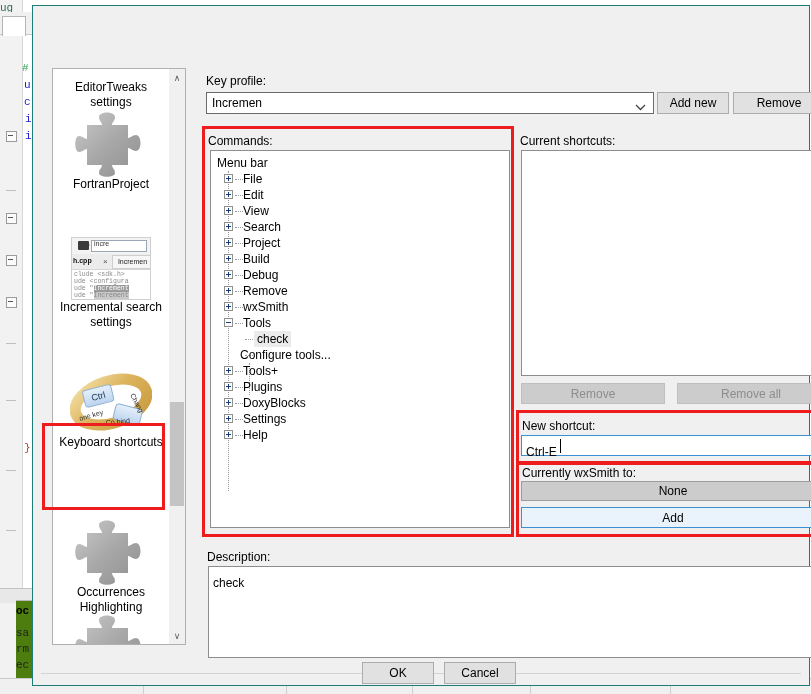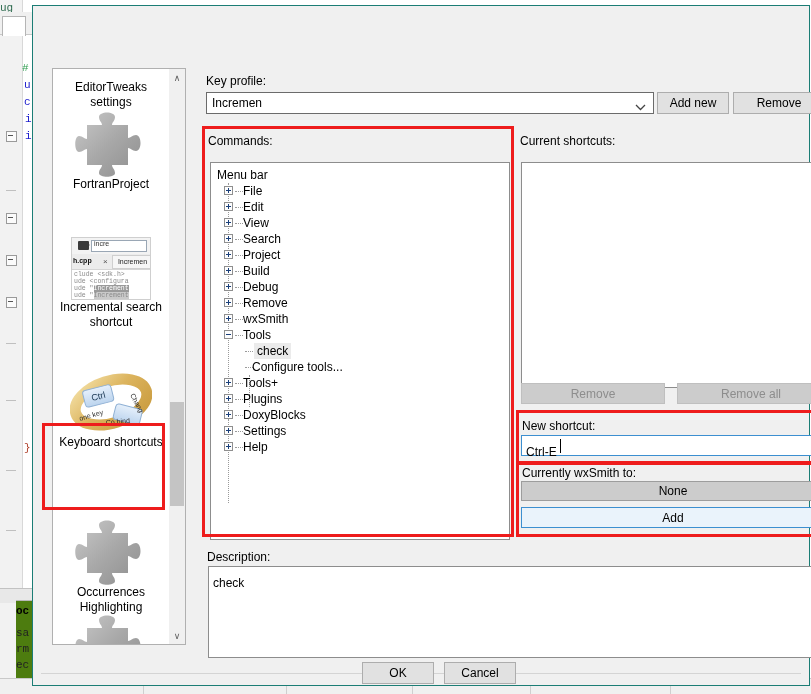--- a/index.html
+++ b/index.html
@@ -238,21 +238,20 @@
     display: flex; align-items: center; justify-content: center;
   }
   .btn.disabled { color: #8d8d8d; background: #cccccc; border-color: #bfbfbf; }
   .btn.gray { background: #cccccc; border: 1px solid #9d9d9d; color: #000; }
   .btn.light { background: #eaf3fb; border: 1px solid #3c8fd0; color: #000; }
 
   .listbox {
     position: absolute; background: #ffffff;
     border: 1px solid #8d8d8d; box-sizing: border-box;
     overflow: hidden;
-    margin-top: 12px;
   }
   .textbox {
     position: absolute; background: #ffffff;
     border: 1px solid #3c8fd0; box-sizing: border-box;
     font-size: 12px; color: #000;
   }
   .textbox.plain { border: 1px solid #8d8d8d; }
   .tb-text { position: absolute; left: 4px; top: 3px; margin-top: 6px; }
 
   
@@ -379,21 +378,21 @@
             <div class="inc-row2">
               <div class="inc-tab-a">h.cpp</div>
               <div class="inc-x">×</div>
               <div class="inc-tab-b">Incremen</div>
             </div>
             <div class="inc-code" style="top:33px;">clude &lt;sdk.h&gt;  </div>
             <div class="inc-code" style="top:40px;">ude &lt;configura</div>
             <div class="inc-code" style="top:47px;"><span>ude "</span><span class="inc-hl">Increment</span></div>
             <div class="inc-code" style="top:54px;"><span>ude "</span><span class="inc-hl2">Increment</span></div>
           </div>
-          <span class="sb-label">Incremental search shortcut</span>
+          <span class="sb-label">Incremental search settings</span>
         </div>
 
         <div class="sb-item" style="top:304px;">
           <div class="kb-icon">
             <svg width="82" height="62" viewBox="0 0 82 62">
               <defs>
                 <linearGradient id="rib" x1="0" y1="0" x2="1" y2="1">
                   <stop offset="0%" stop-color="#f3dfa4"></stop>
                   <stop offset="45%" stop-color="#dcb45e"></stop>
                   <stop offset="100%" stop-color="#c99b3e"></stop>
@@ -562,21 +561,21 @@
             <span class="tlabel" style="left:32px;">Tools</span>
           </div>
 
           <div class="tnode" style="left:0px; top:180px;">
             <span class="tdots" style="left:34px;"></span>
             <span class="tlabel sel" style="left:43px;">check</span>
           </div>
 
           <div class="tnode" style="left:0px; top:196px;">
             <span class="tdots" style="left:34px;"></span>
-            <span class="tlabel" style="left:41px;">Configure tools...</span>
+            <span class="tlabel" style="left:29px;">Configure tools...</span>
           </div>
 
           <div class="tnode" style="left:0px; top:212px;">
             <span class="tbox" style="left:13px;">
                 <i class="h"></i>
                 <i class="v"></i>
               </span>
             <span class="tdots" style="left:24px;"></span>
             <span class="tlabel" style="left:32px;">Tools+</span>
           </div>

